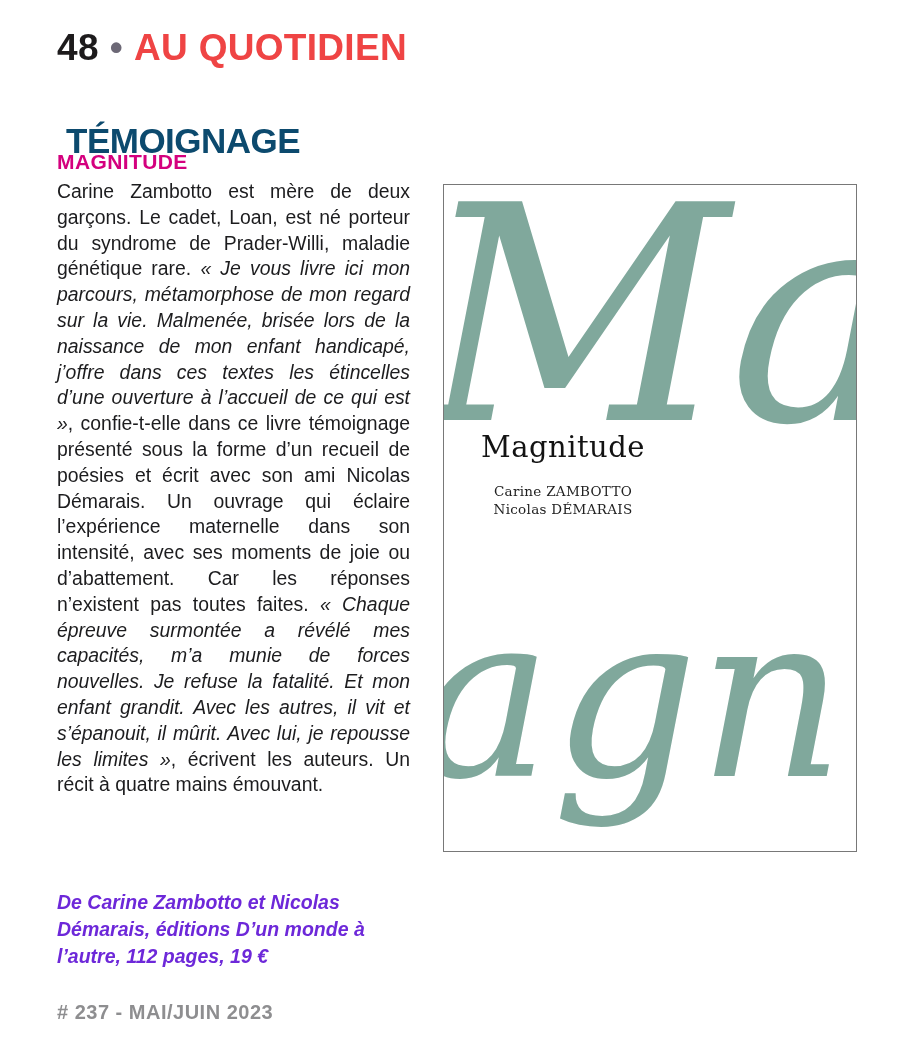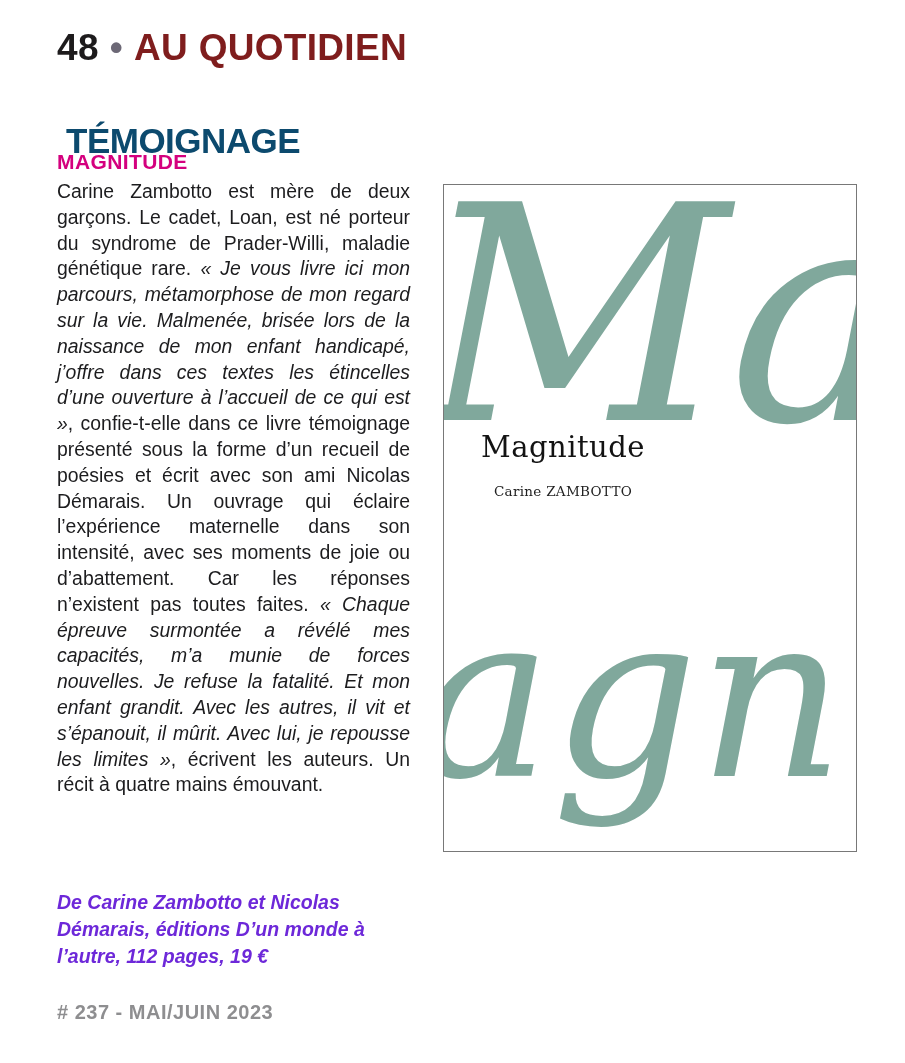--- a/index.html
+++ b/index.html
@@ -11,21 +11,21 @@
     overflow:hidden;
   }
   
   .header{
     position:absolute;left:57px;top:28px;
     font-weight:800;font-size:37px;line-height:40px;
     letter-spacing:0.3px;white-space:nowrap;
   }
   .header .page-num{color:#1d1b1c;}
   .header .bullet{color:#6c6876;margin:0 11px;}
-  .header .section{color:#7f1d1d;}
+  .header .section{color:#ef4444;}
   
   .category{
     position:absolute;left:56px;top:112px;margin:10px;
     font-size:35px;font-weight:800;letter-spacing:-0.5px;
     color:#0c4a6e;line-height:38px;
   }
   .title{
     position:absolute;left:57px;top:150px;margin:0;
     font-size:21px;font-weight:800;letter-spacing:0.4px;
     color:#d4007e;line-height:24px;
@@ -119,18 +119,19 @@
   </p>
 
   <p class="credit">De Carine Zambotto et Nicolas Démarais, éditions D’un monde à l’autre, 112 pages, 19 €</p>
 
   <figure class="book-cover">
     <div class="script script-top">Magn</div>
     <div class="script script-bottom">agnitu</div>
     <div class="cover-title">Magnitude</div>
     <div class="cover-authors">
       <div>Carine ZAMBOTTO</div>
+      <div>Nicolas DÉMARAIS</div>
     </div>
   </figure>
 
   <div class="footer"># 237 - MAI/JUIN 2023</div>
 
 </div>
 
 </body></html>

